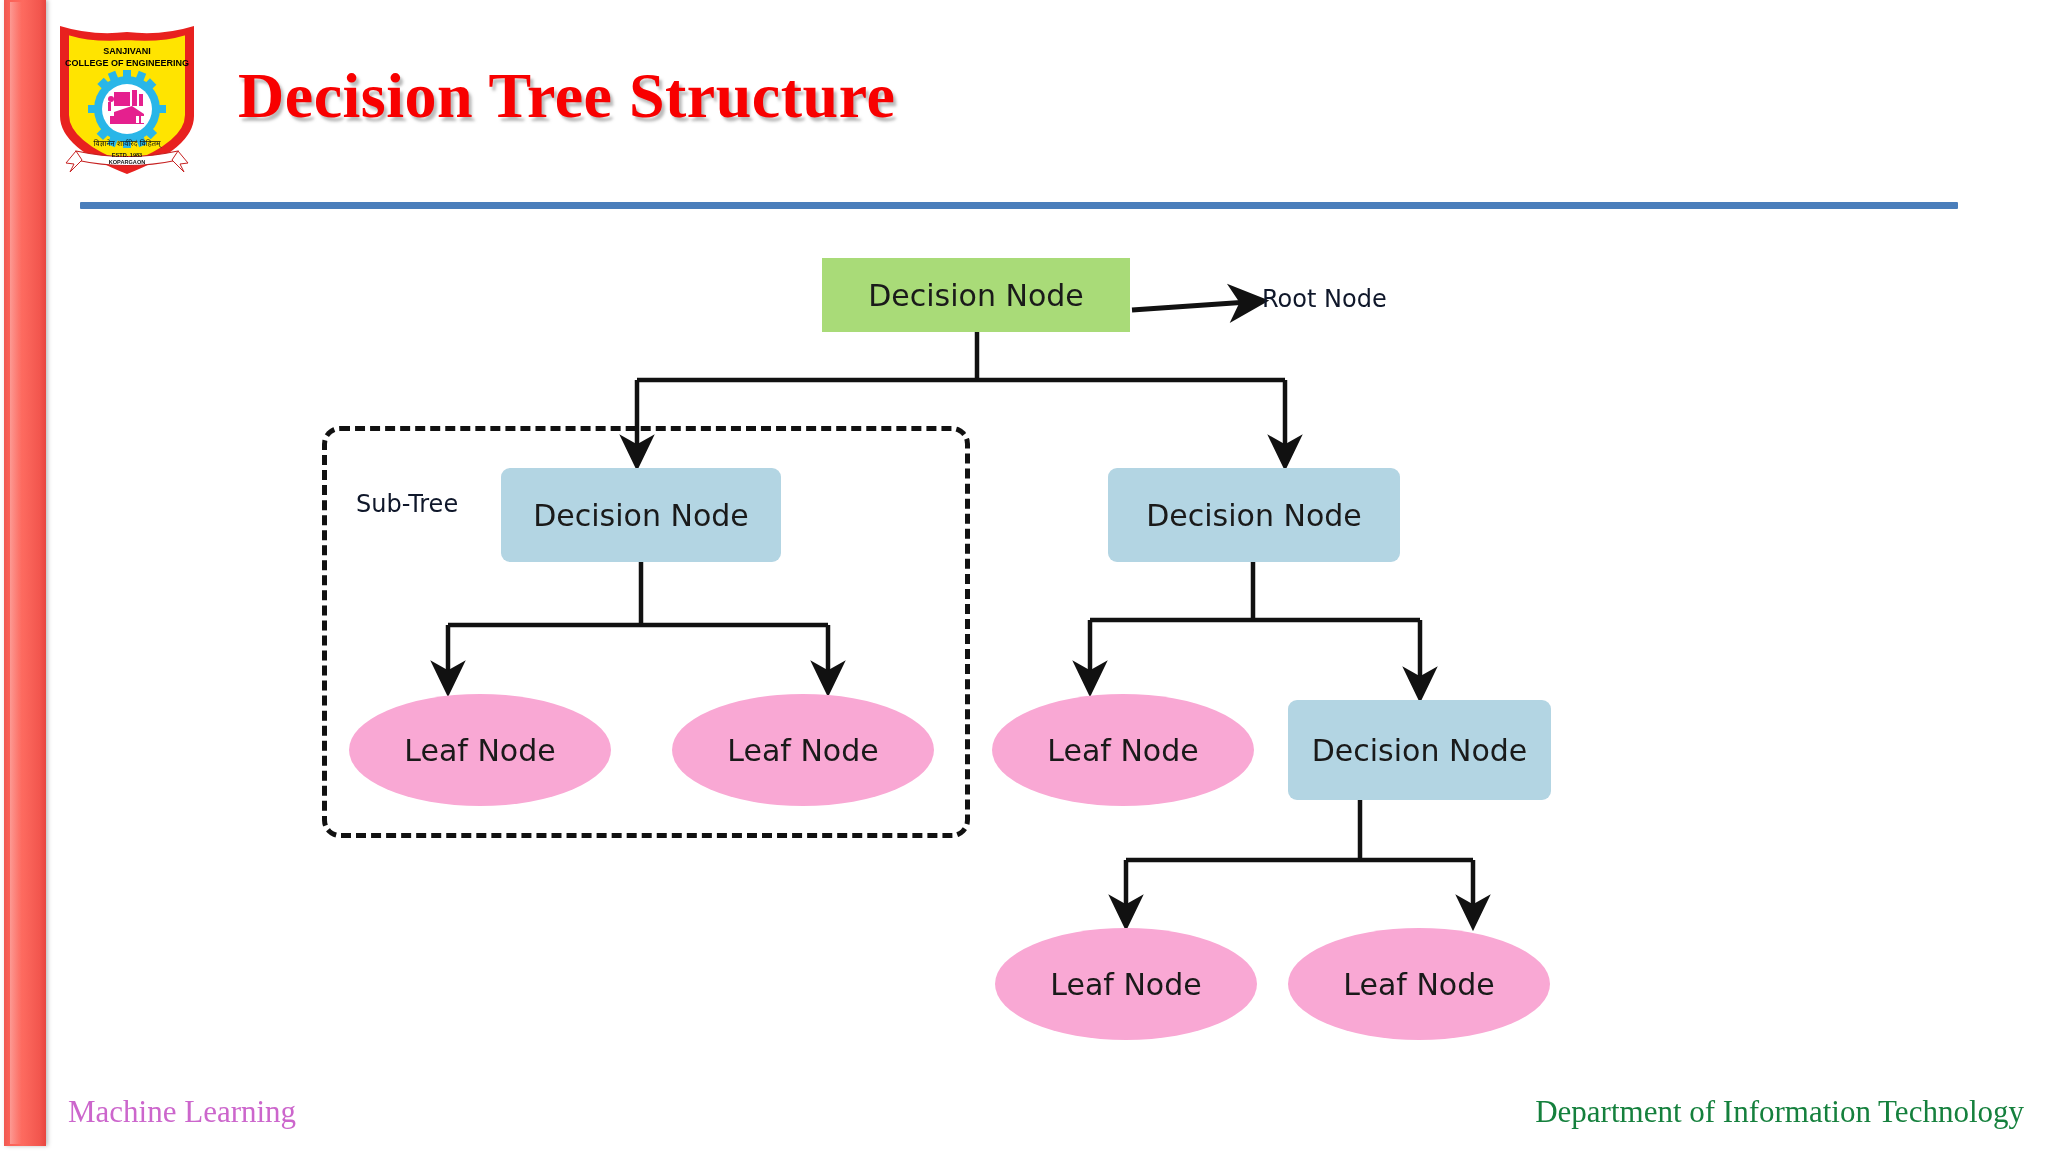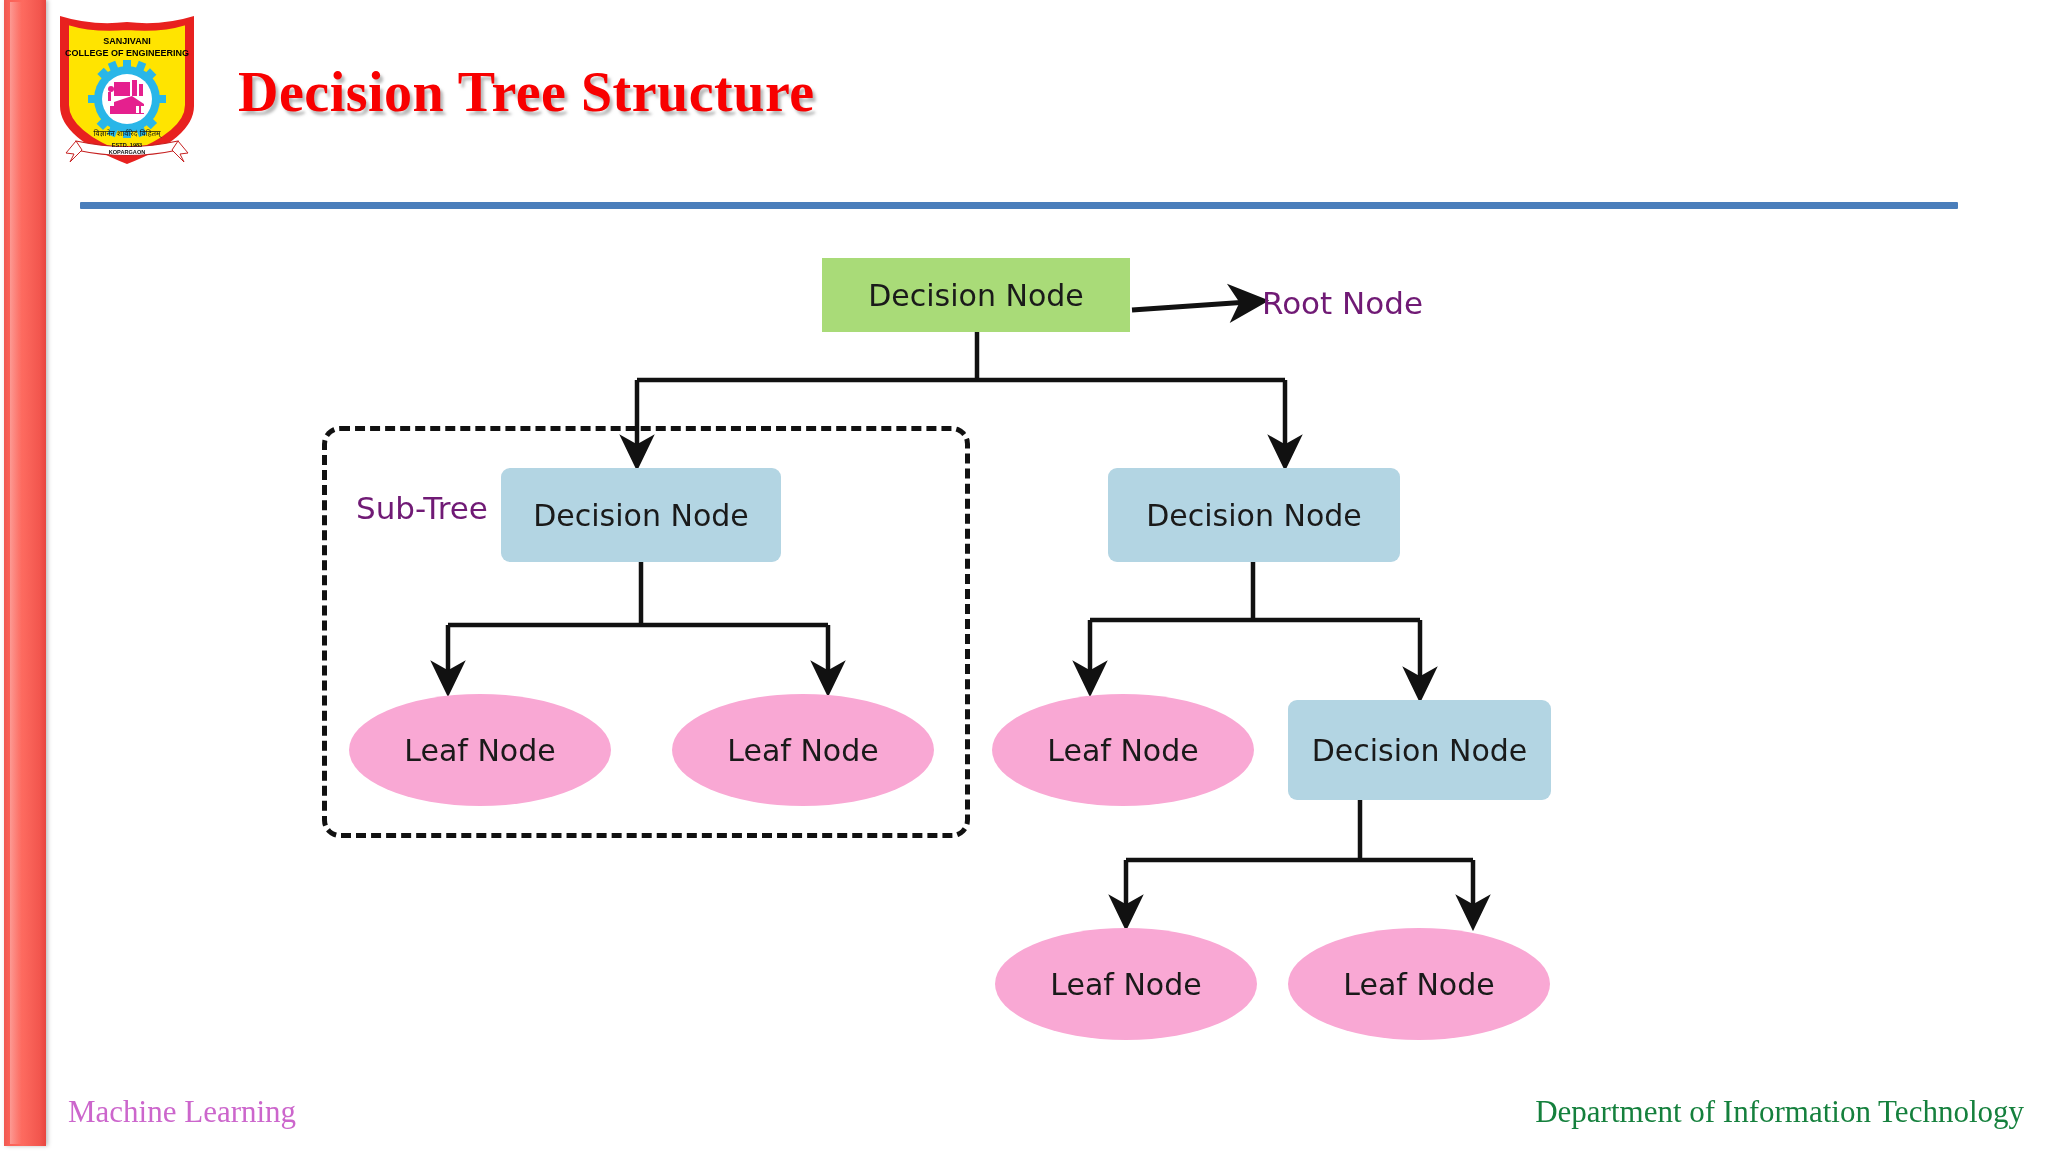--- a/index.html
+++ b/index.html
@@ -32,31 +32,31 @@
   #left-bar-hilite {
     position: absolute;
     left: 6px; top: 2px;
     width: 12px; height: 1142px;
     background: linear-gradient(to right, rgba(255,255,255,0.35), rgba(255,255,255,0.0));
   }
 
   
   #logo {
     position: absolute;
-    left: 52px; top: 10px;
+    left: 52px; top: 20px;
     width: 150px; height: 160px;
   }
 
   
   #page-title {
     position: absolute;
     left: 238px; top: 64px;
     font-family: "Liberation Serif", serif;
     font-weight: bold;
-    font-size: 56px;
+    font-size: 64px;
     line-height: 1;
     color: #f80000;
     letter-spacing: 0.5px;
     text-shadow: 3px 4px 3px rgba(130,130,130,0.55);
     white-space: nowrap;
   }
 
   
   #title-divider {
     position: absolute;
@@ -95,22 +95,22 @@
   }
   .node-leaf {
     background: #f9a8d4;
     border-radius: 50%;
   }
 
   
   .annot {
     position: absolute;
     font-family: "DejaVu Sans", sans-serif;
-    font-size: 31px;
-    color: #701a75;
+    font-size: 24px;
+    color: #0f172a;
     white-space: nowrap;
   }
 
   
   #subtree-frame {
     position: absolute;
     left: 322px; top: 426px;
     width: 648px; height: 412px;
     border: 5px dashed #111111;
     border-radius: 18px;

